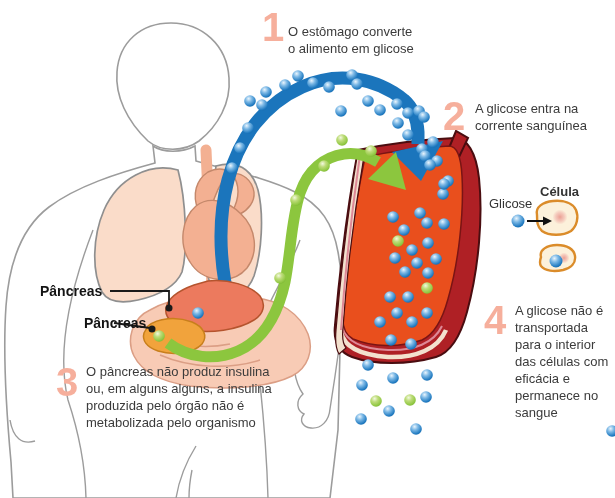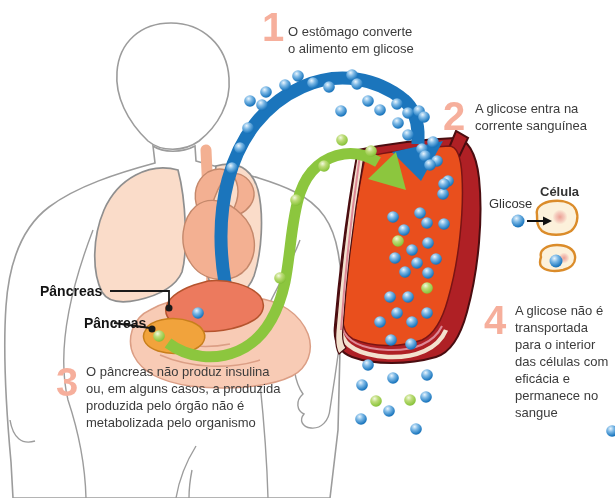--- a/index.html
+++ b/index.html
@@ -238,21 +238,21 @@
     </g>
   </svg>
 
   <div class="num" id="num1">1</div>
   <div class="stext" id="text1">O estômago converte o alimento em glicose</div>
 
   <div class="num" id="num2">2</div>
   <div class="stext" id="text2">A glicose entra na corrente sanguínea</div>
 
   <div class="num" id="num3">3</div>
-  <div class="stext" id="text3">O pâncreas não produz insulina ou, em alguns casos, a produzida produzida pelo órgão não é metabolizada pelo organismo</div>
+  <div class="stext" id="text3">O pâncreas não produz insulina ou, em alguns alguns, a insulina produzida pelo órgão não é metabolizada pelo organismo</div>
 
   <div class="num" id="num4">4</div>
   <div class="stext" id="text4">A glicose não é transportada para o interior das células com eficácia e permanece no sangue</div>
 
   <div class="olabel" id="label-stomach">Pâncreas</div>
   <div class="olabel" id="label-pancreas">Pâncreas</div>
   <div class="llabel" id="label-glicose">Glicose</div>
   <div class="llabel" id="label-celula">Célula</div>
 </div>
 

